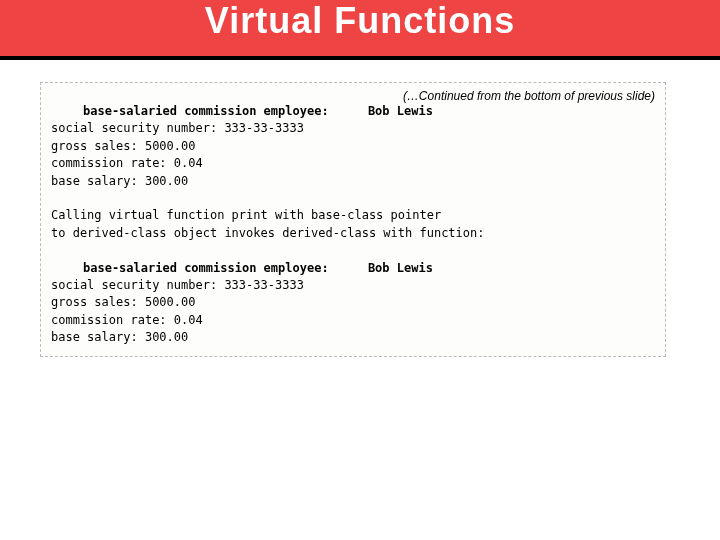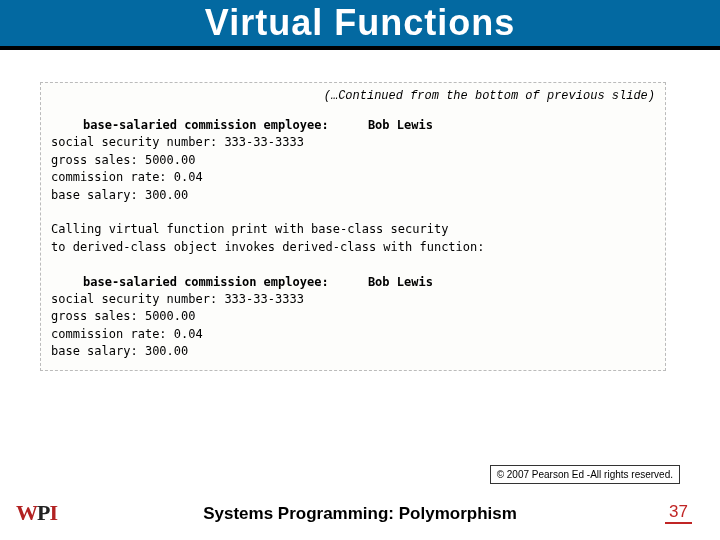--- a/index.html
+++ b/index.html
@@ -1,24 +1,23 @@
 <!DOCTYPE html>
 <html><head>
 <meta charset="utf-8">
 <style>
   * { box-sizing: border-box; margin: 0; padding: 0; }
   html, body { width: 720px; height: 540px; background: #ffffff; font-family: Georgia, serif; overflow: hidden; }
   .slide { width: 720px; height: 540px; position: relative; background: #ffffff; }
   .title-bar {
     width: 100%;
-    height: 50px;
-    background: #0369a1;
+    height: 60px;
+    background: #ef4444;
     border-bottom: 4px solid #000;
     display: flex;
-    align-items: center;
     justify-content: center;
   }
   .title-text {
     color: #ffffff;
     font-family: "Comic Sans MS", "Chalkboard SE", cursive, sans-serif;
     font-size: 36px;
     font-weight: bold;
     letter-spacing: 1px;
   }
   .code-panel {
@@ -26,24 +25,24 @@
     top: 82px;
     left: 40px;
     width: 626px;
     border: 1px dashed #bbb;
     background: #fdfdfb;
     padding: 6px 10px 10px 10px;
   }
   .continued {
     text-align: right;
     font-style: italic;
-    font-family: Liberation Mono, monospace;
+    font-family: Liberation Sans, sans-serif;
     font-size: 12px;
     color: #000;
-    margin-bottom: 14px;
+    margin-bottom: 0;
   }
   .code-block {
     font-family: "Lucida Console", Consolas, monospace;
     font-size: 12px;
     line-height: 1.45;
     color: #000;
     white-space: pre;
   }
   .bold { font-weight: bold; padding-left: 32px; }
   .copyright-box {
@@ -108,33 +107,25 @@
   </div>
 
   <div class="code-panel">
     <div class="continued">(…Continued from the bottom of previous slide)</div>
     <div class="code-block"><span class="bold">base-salaried commission employee: </span><span class="bold">Bob Lewis</span>
 <span>social security number: 333-33-3333</span>
 <span>gross sales: 5000.00</span>
 <span>commission rate: 0.04</span>
 <span>base salary: 300.00</span>
 
-<span>Calling virtual function print with base-class security</span>
+<span>Calling virtual function print with base-class pointer</span>
 <span>to derived-class object invokes derived-class with function:</span>
 
 <span class="bold">base-salaried commission employee: </span><span class="bold">Bob Lewis</span>
 <span>social security number: 333-33-3333</span>
 <span>gross sales: 5000.00</span>
 <span>commission rate: 0.04</span>
 <span>base salary: 300.00</span></div>
   </div>
 
-  <div class="copyright-box">© 2007 Pearson Ed -All rights reserved.</div>
 
-  <div class="footer">
-    <div class="logo">
-      <span class="w1">W</span><span class="p">P</span><span class="i">I</span>
-    </div>
-    <div class="footer-text">Systems Programming:  Polymorphism</div>
-    <div class="page-num">37</div>
-  </div>
 
 </div>
 
 </body></html>

